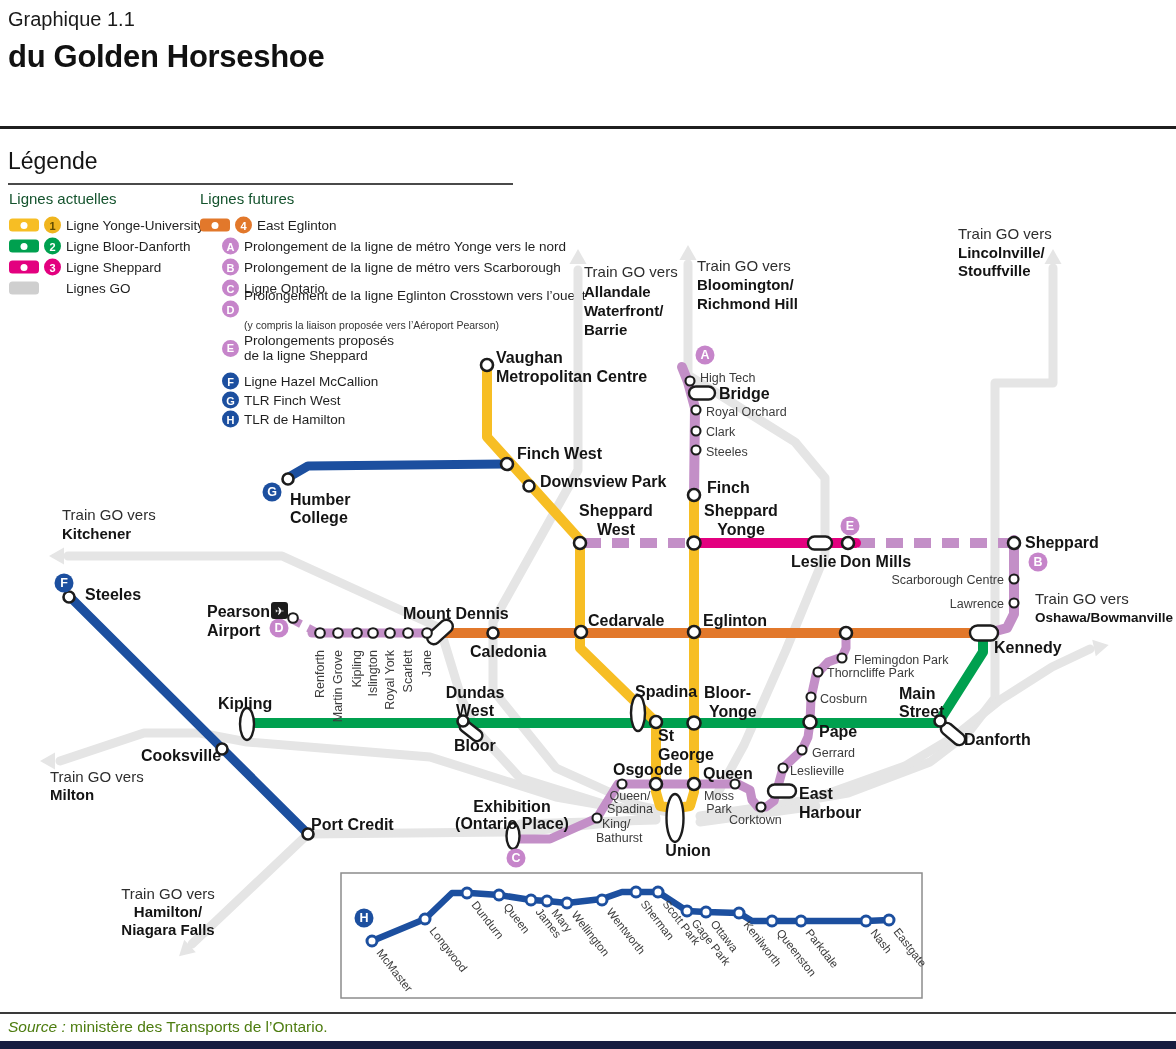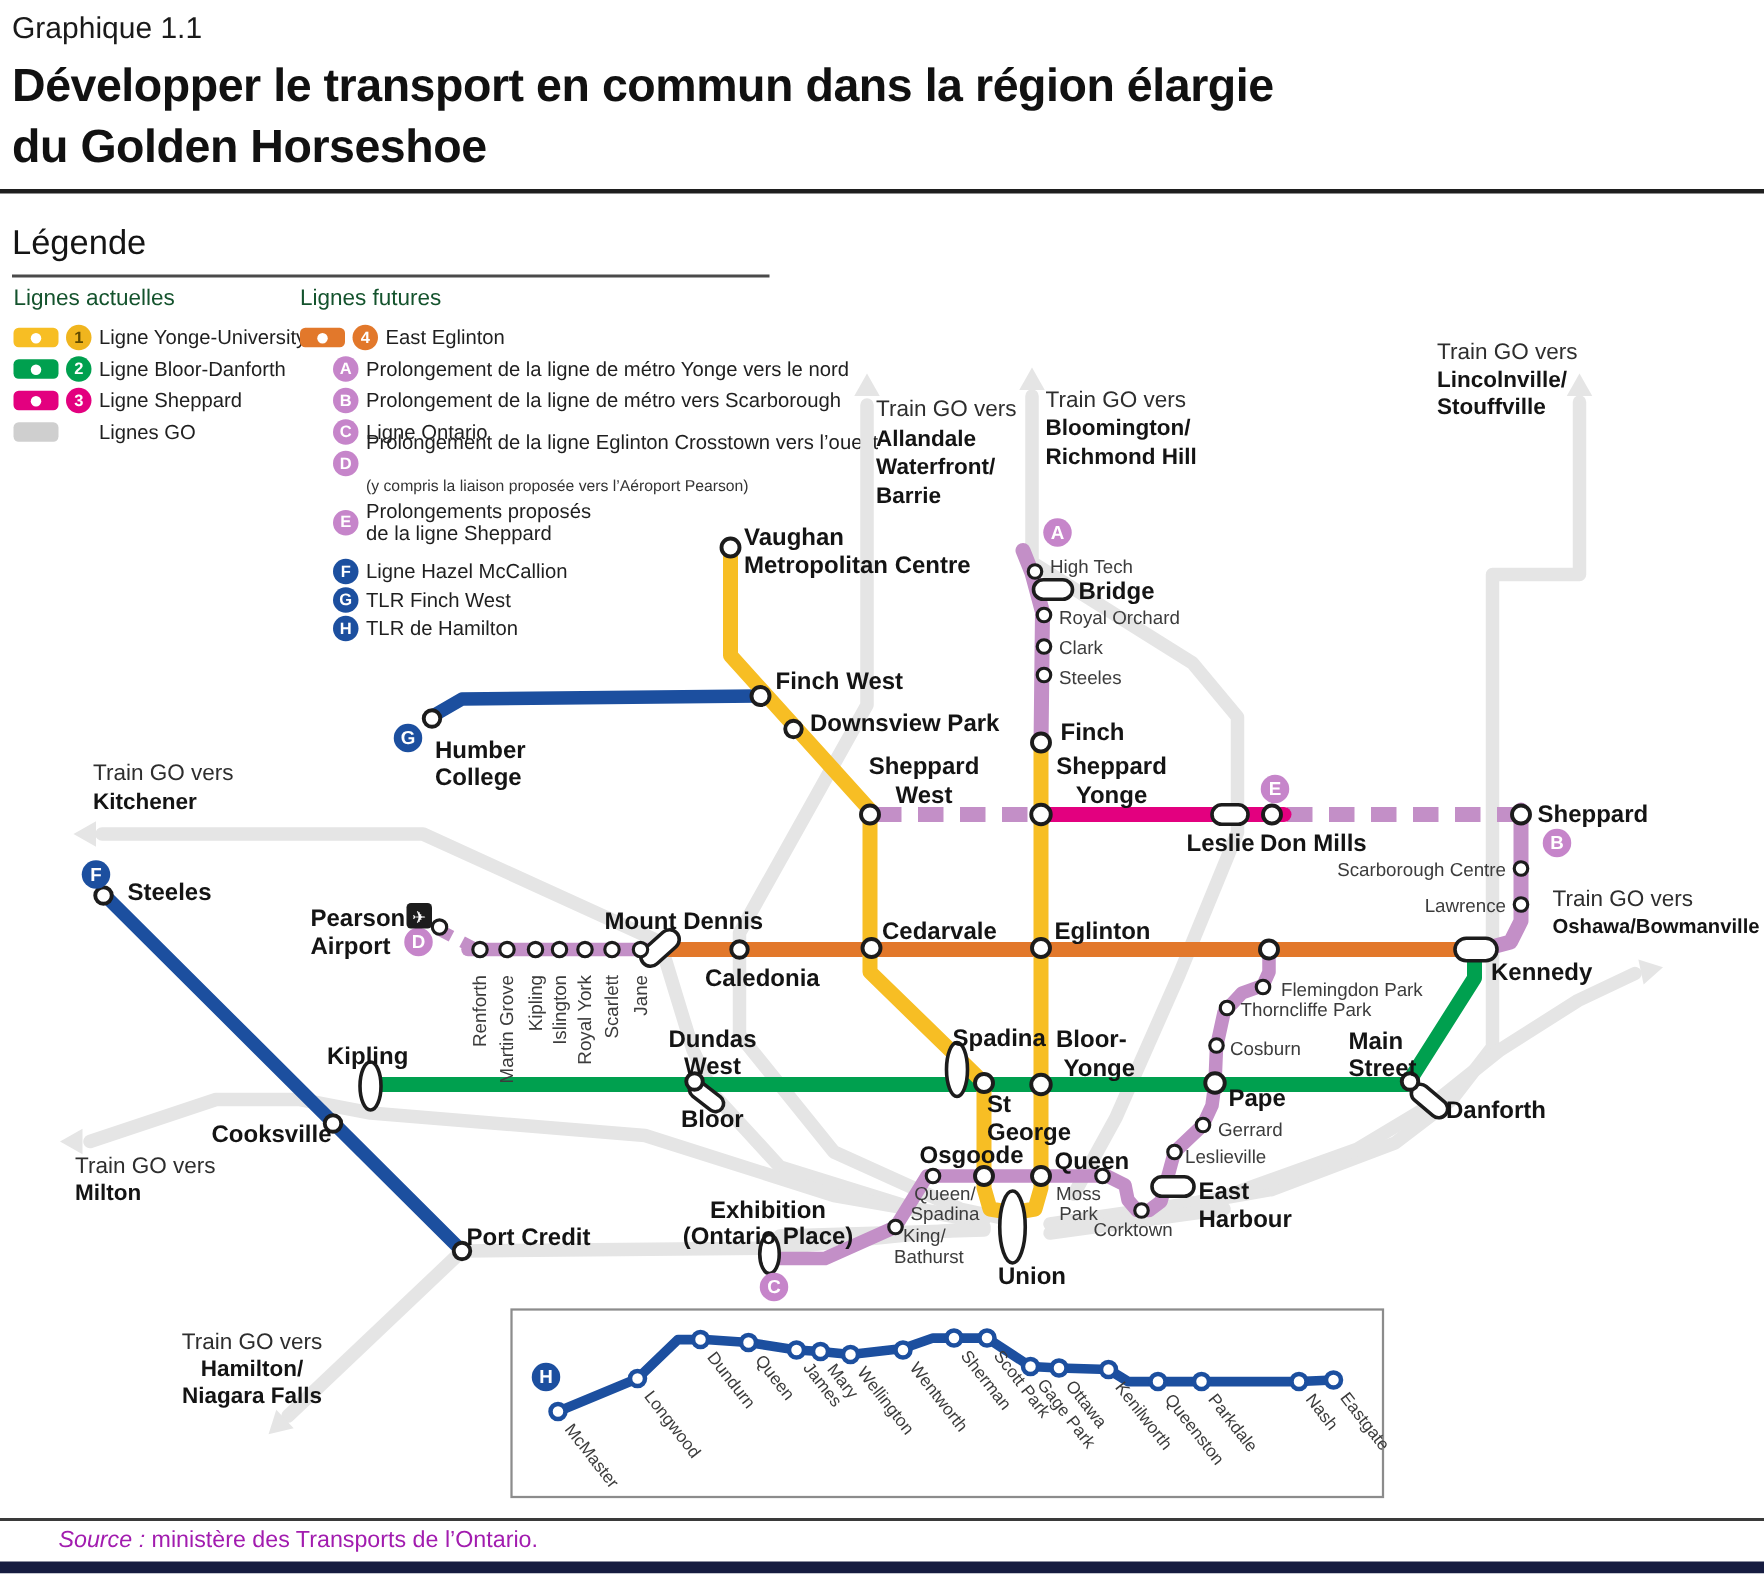--- a/index.html
+++ b/index.html
@@ -17,40 +17,39 @@
   .lrow{position:absolute;display:flex;align-items:center;gap:5px;transform:translateY(-50%);white-space:nowrap;}
   .chip{width:30px;height:13px;border-radius:3.5px;position:relative;flex:0 0 auto;}
   .chip .dot{position:absolute;left:50%;top:50%;width:7px;height:7px;border-radius:50%;
              background:#fff;transform:translate(-50%,-50%);}
   .lbadge{width:17px;height:17px;border-radius:50%;color:#fff;font-size:11px;font-weight:bold;
           display:flex;align-items:center;justify-content:center;flex:0 0 auto;}
   .lbadge.hidden{visibility:hidden;}
   .llab{font-size:13.5px;line-height:15px;color:#1f1f1f;}
   .llab .sub{font-size:10.5px;line-height:12px;color:#333;margin-top:16px;}
   .src-rule{left:0;top:1012px;width:1176px;height:1.5px;background:#3a3a3a;}
-  .src{left:8px;top:1018px;font-size:15.5px;color:#a21caf;margin-left:31px;}
+  .src{left:8px;top:1018px;font-size:15.5px;color:#4d7c0f;}
   .src i{font-style:italic;}
   .bottom-bar{left:0;top:1041px;width:1176px;height:8px;background:#161C40;}
   
   text{font-family:"Liberation Sans",sans-serif;}
   .maj{font-weight:bold;font-size:16px;fill:#141414;}
   .min{font-size:12.5px;fill:#3c3c3c;}
   .gol{font-size:15px;fill:#2e2e2e;}
   .gob{font-weight:bold;font-size:15px;fill:#141414;}
   .gobs{font-weight:bold;font-size:13.5px;fill:#141414;}
   .vert{font-size:12.5px;fill:#3c3c3c;}
   .ins{font-size:11.5px;fill:#3c3c3c;}
 </style>
 </head>
 <body>
 
 <div id="header">
   <div class="abs kicker">Graphique 1.1</div>
   <div class="abs title">
-    <div>Développer le transport en commun dans la région élargie</div>
     <div>du Golden Horseshoe</div>
   </div>
   <div class="abs title-rule"></div>
 </div>
 
 <div id="legend">
   <div class="abs legend-title">Légende</div>
   <div class="abs legend-rule"></div>
   <div class="abs col-h" style="left:9px;">Lignes actuelles</div>
   <div class="abs col-h" style="left:200px;">Lignes futures</div>

